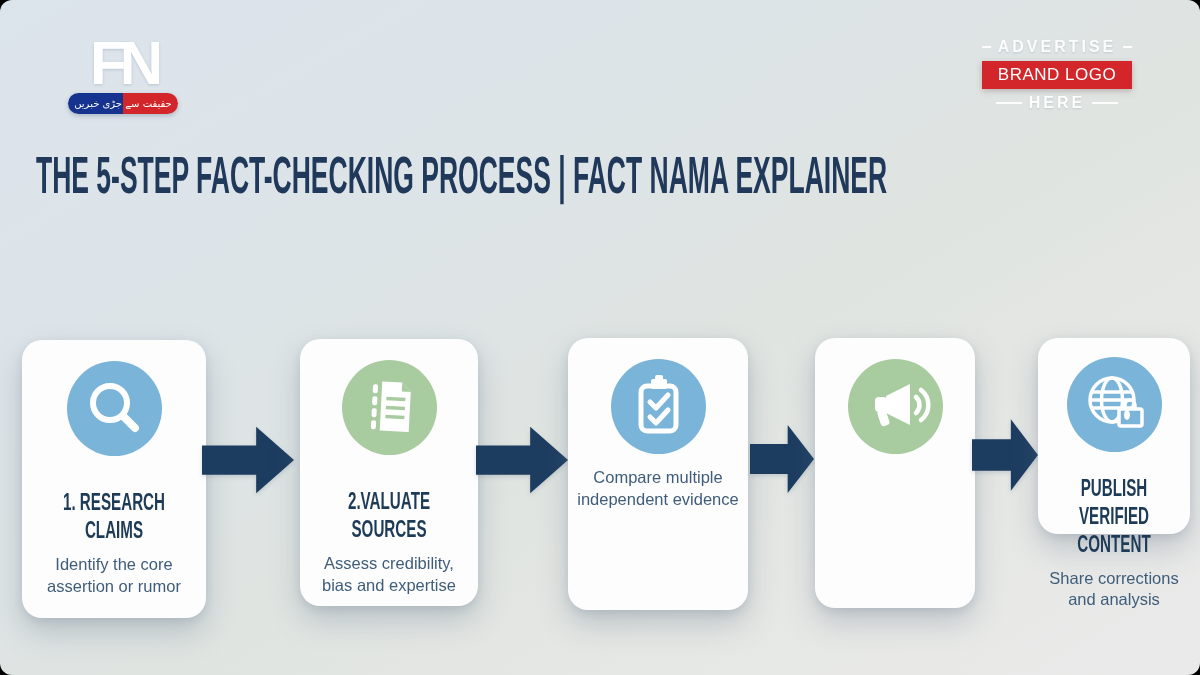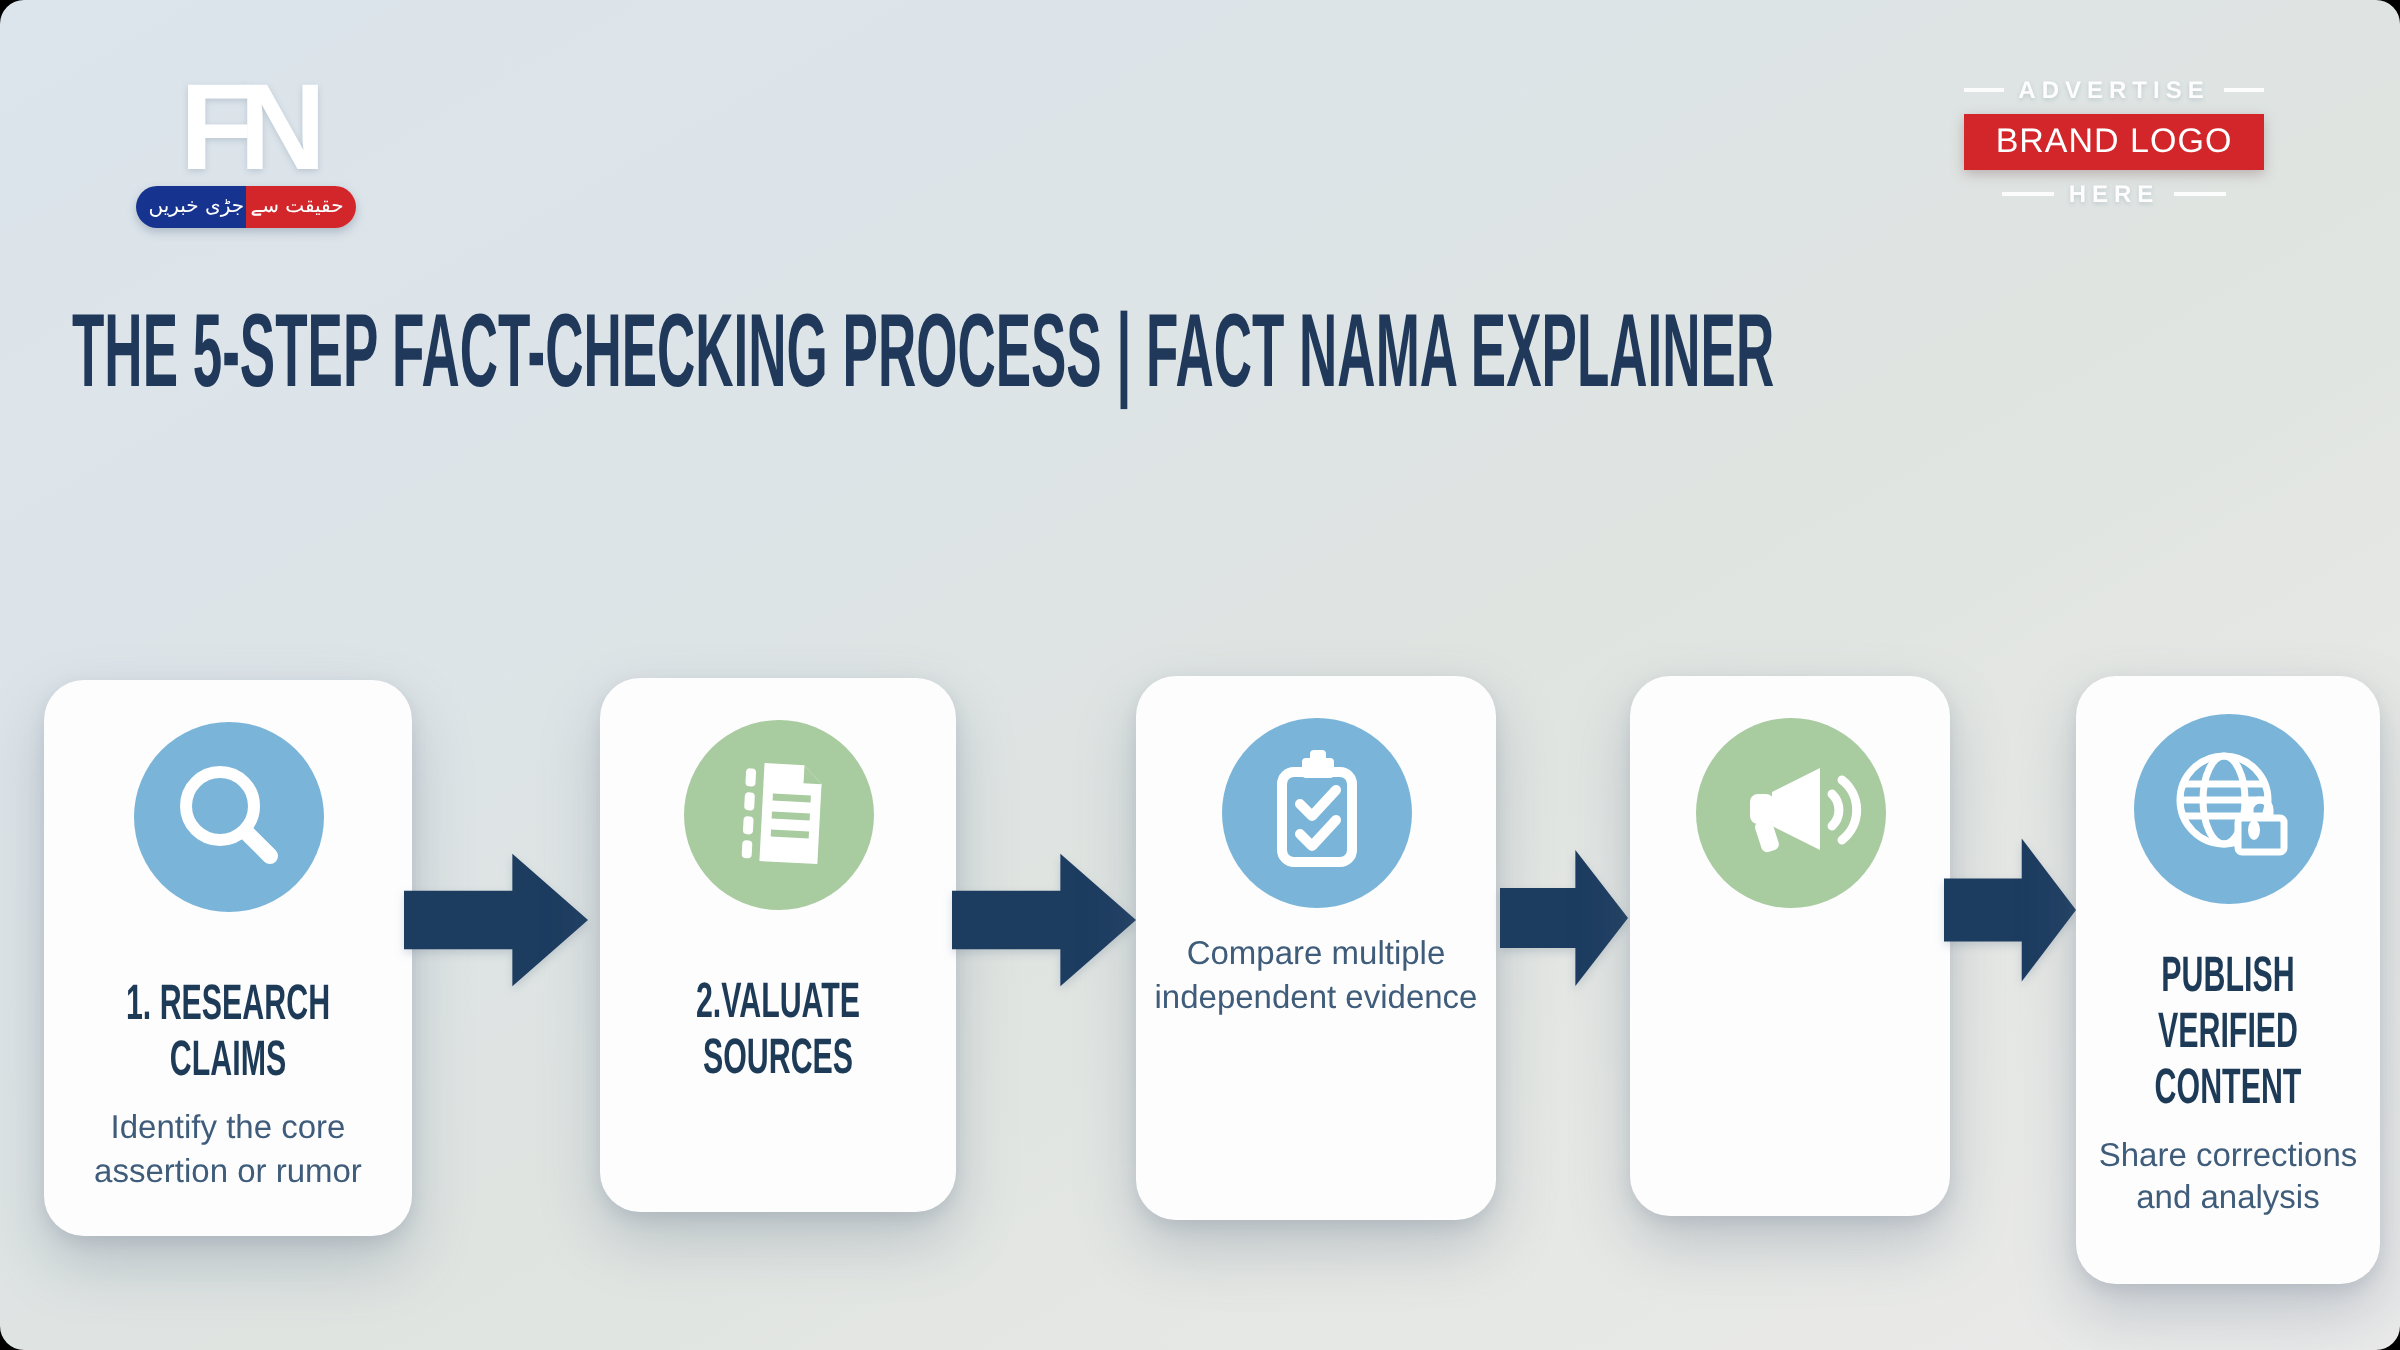--- a/index.html
+++ b/index.html
@@ -21,21 +21,21 @@
     margin-top:1px;height:21px;border-radius:11px;
     background:linear-gradient(90deg,#16338f 0 50%,#d3262b 50% 100%);
     color:#fff;font-size:10px;line-height:21px;white-space:nowrap;
     font-family:"DejaVu Sans",sans-serif;
     box-shadow:0 2px 5px rgba(100,120,140,.4);
   }
 
   
   .ad-block{position:absolute;right:68px;top:38px;width:150px;text-align:center;color:#fff;}
   .ad-line{display:flex;align-items:center;gap:7px;justify-content:center;
-    font-size:12px;letter-spacing:3px;font-weight:bold;color:#fdfdfd;text-shadow:0 1px 2px rgba(120,140,160,.3);}
+    font-size:16px;letter-spacing:3px;font-weight:bold;color:#fdfdfd;text-shadow:0 1px 2px rgba(120,140,160,.3);}
   .ad-line::before,.ad-line::after{content:"";height:2px;width:26px;background:#fdfdfd;opacity:.95;}
   .ad-brand{
     margin:5px 0;background:#d3262b;color:#fff;font-weight:normal;font-size:17px;
     padding:4px 0;letter-spacing:.5px;box-shadow:0 2px 6px rgba(120,80,80,.35);
   }
 
   
   .main-title{position:absolute;left:36px;top:146px;height:52px;display:flex;}
   .main-title-inner{
     display:inline-block;white-space:nowrap;color:#20395a;font-weight:bold;font-size:50px;
@@ -58,21 +58,21 @@
   }
   .card-desc{
     margin-top:13px;text-align:center;color:#3f5d7a;font-size:16.5px;line-height:1.32;
     padding:0 8px;
   }
 
   .card1{left:22px;top:340px;width:184px;height:278px;}
   .card2{left:300px;top:339px;width:178px;height:267px;}
   .card3{left:568px;top:338px;width:180px;height:272px;}
   .card4{left:815px;top:338px;width:160px;height:270px;}
-  .card5{left:1038px;top:338px;width:152px;height:304px;padding-top:19px;}
+  .card5{left:1038px;top:338px;width:152px;height:196px;padding-top:19px;}
   .card5 .card-title{margin-top:24px;}
 
   
   .arrow{position:absolute;}
   .arrow svg{display:block;filter:drop-shadow(0 2px 2px rgba(100,120,140,.25));}
   .arrow1{left:202px;top:421px;}
   .arrow2{left:476px;top:421px;}
   .arrow3{left:750px;top:419px;}
   .arrow4{left:972px;top:413px;}
 </style>
@@ -127,20 +127,21 @@
           <path d="M59,22 L59,31 L68,31 Z" fill="#a9cba0"></path>
           <rect x="44" y="37" width="19" height="3.5" fill="#a9cba0"></rect>
           <rect x="44" y="46" width="19" height="3.5" fill="#a9cba0"></rect>
           <rect x="44" y="55" width="19" height="3.5" fill="#a9cba0"></rect>
         </g>
       </svg>
     </div>
     <div class="card-title">
       <span class="card-title-inner">2.VALUATE SOURCES</span>
     </div>
+    <div class="card-desc">Assess credibility, bias and expertise</div>
   </div>
 
   <div class="arrow arrow2">
     <svg width="92" height="78" viewBox="0 0 90 80" preserveAspectRatio="none">
       <polygon points="0,25 53,25 53,6 90,40 53,74 53,55 0,55" fill="#1c3c60"></polygon>
     </svg>
   </div>
 
   <div class="card card3">
     <div class="icon-circle circle-blue">

